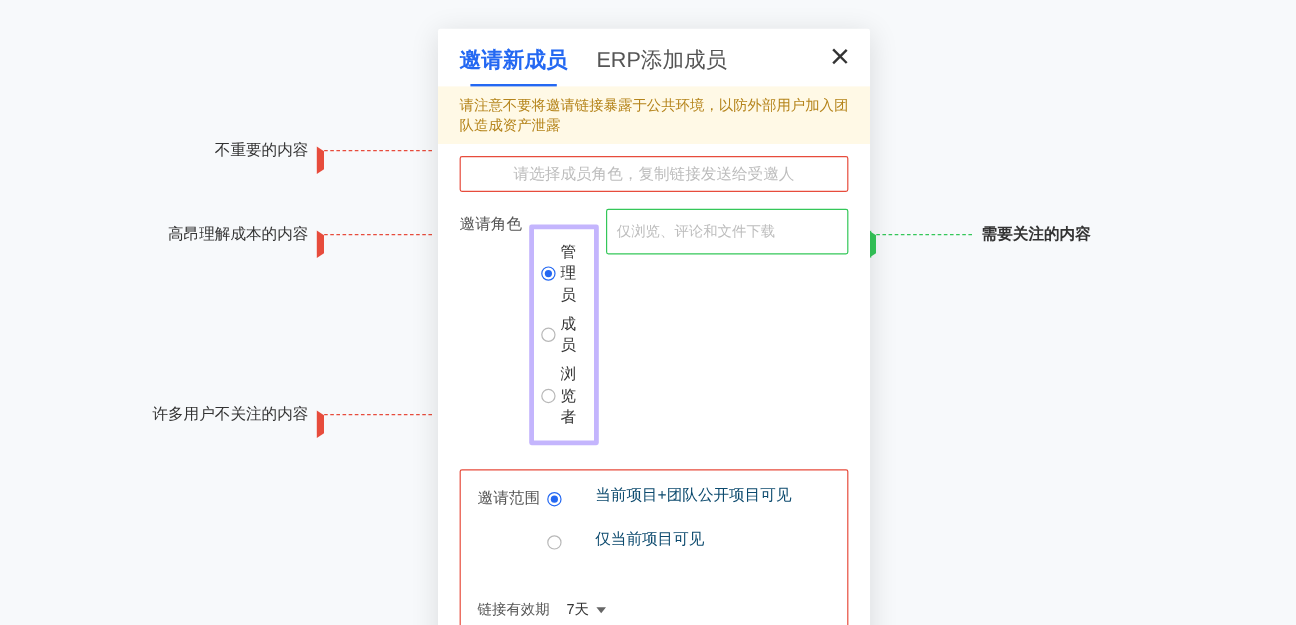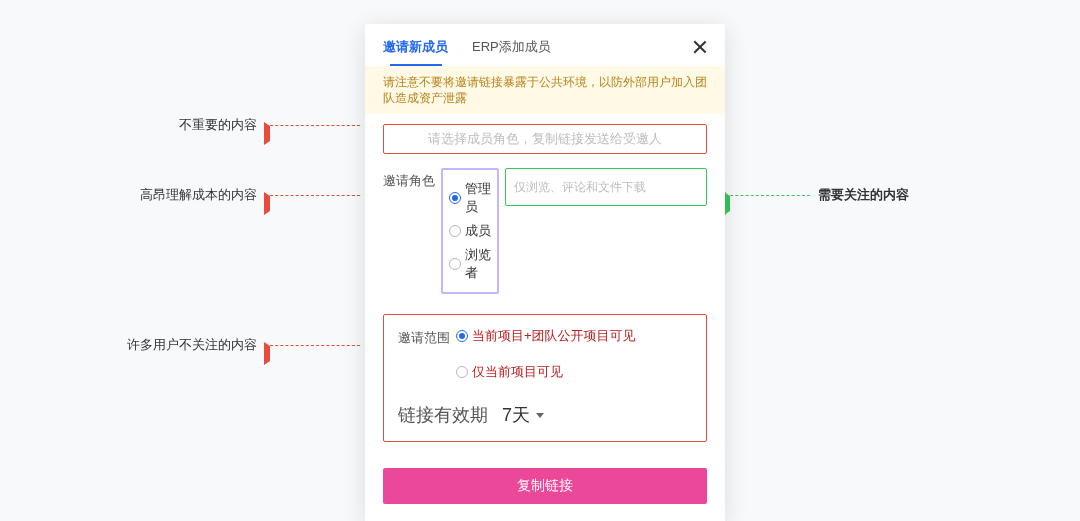--- a/index.html
+++ b/index.html
@@ -27,21 +27,21 @@
     display: flex;
     align-items: center;
     padding: 14px 18px 0 18px;
     position: relative;
   }
   .tab {
     margin-right: 24px;
     padding-bottom: 10px;
     color: #555;
     cursor: pointer;
-    font-size: 13px;
+    font-size: 18px;
   }
   .tab.active {
     color: #2468f2;
     font-weight: 600;
     position: relative;
   }
   .tab.active::after {
     content: "";
     position: absolute;
     left: 10%;
@@ -99,25 +99,26 @@
   .row { display: flex; align-items: flex-start; margin-bottom: 10px; }
   .row-label {
     width: 58px;
     flex: 0 0 58px;
     color: #555;
     font-size: 13px;
     padding-top: 4px;
   }
 
   .role-list {
-    border: 2px solid #c4b5fd;
+    border: 4px solid #c4b5fd;
     border-radius: 2px;
     width: 58px;
     flex: 0 0 58px;
     padding: 4px 6px;
+    margin-top: 13px;
   }
   .role-item {
     display: flex;
     align-items: center;
     font-size: 13px;
     color: #333;
     margin: 6px 0;
   }
   .radio {
     width: 12px; height: 12px;
@@ -160,30 +161,31 @@
     padding: 12px 14px 14px 14px;
   }
   .scope-row { display: flex; align-items: flex-start; }
   .scope-label {
     width: 58px; flex: 0 0 58px;
     color: #555; font-size: 13px;
     padding-top: 2px;
   }
   .scope-options { flex: 1; }
   .scope-opt {
-    display: flex; align-items: center;
-    font-size: 13px; color: #b91c1c;
+    display: flex; align-items: flex-end;
+    font-size: 13px; color: #0c4a6e;
     margin-bottom: 18px;
+    gap: 24px;
   }
   .scope-opt:last-of-type { margin-bottom: 0; }
 
   .expiry-row {
     display: flex; align-items: center;
-    margin-top: 22px;
-    font-size: 18px; color: #555;
+    margin-top: 42px;
+    font-size: 12px; color: #555;
   }
   .expiry-select {
     margin-left: 14px;
     color: #333;
     display: inline-flex; align-items: center;
     cursor: pointer;
   }
   .chevron-down {
     margin-left: 6px;
     width: 0; height: 0;

